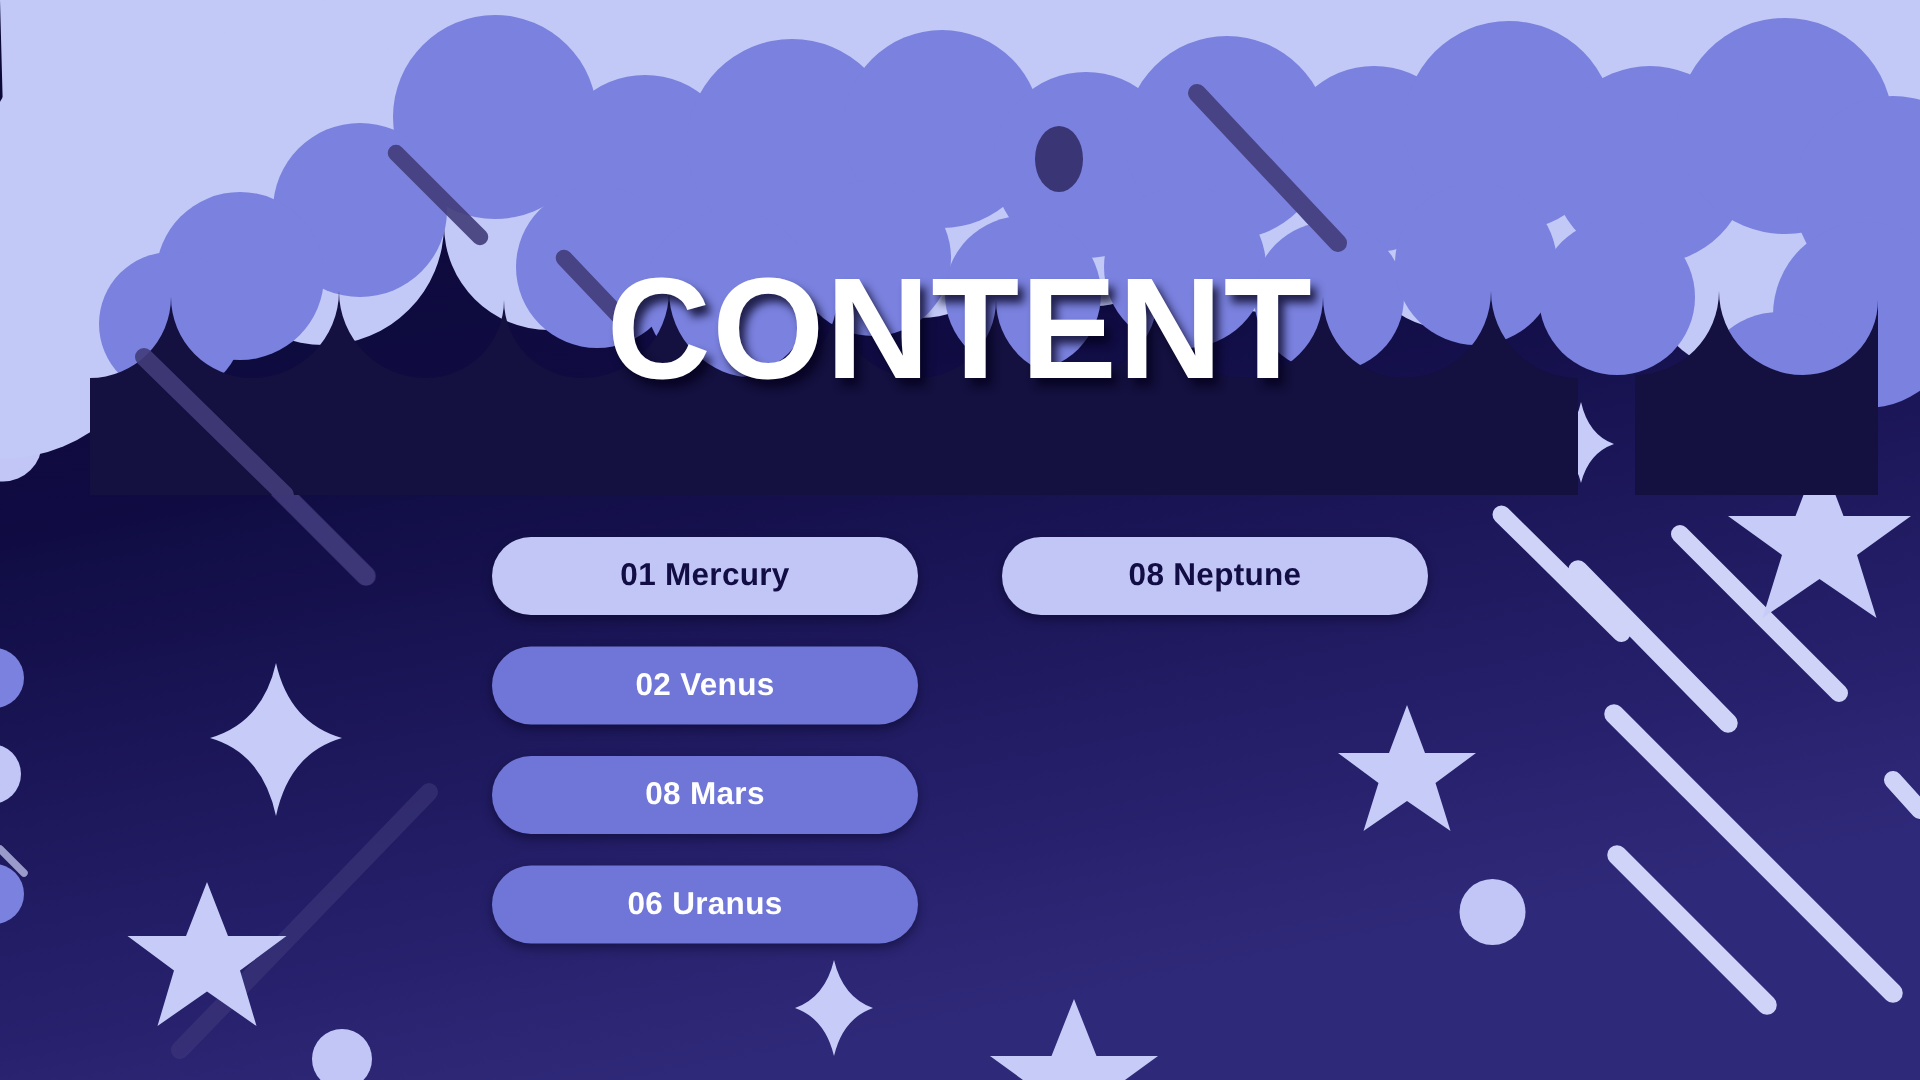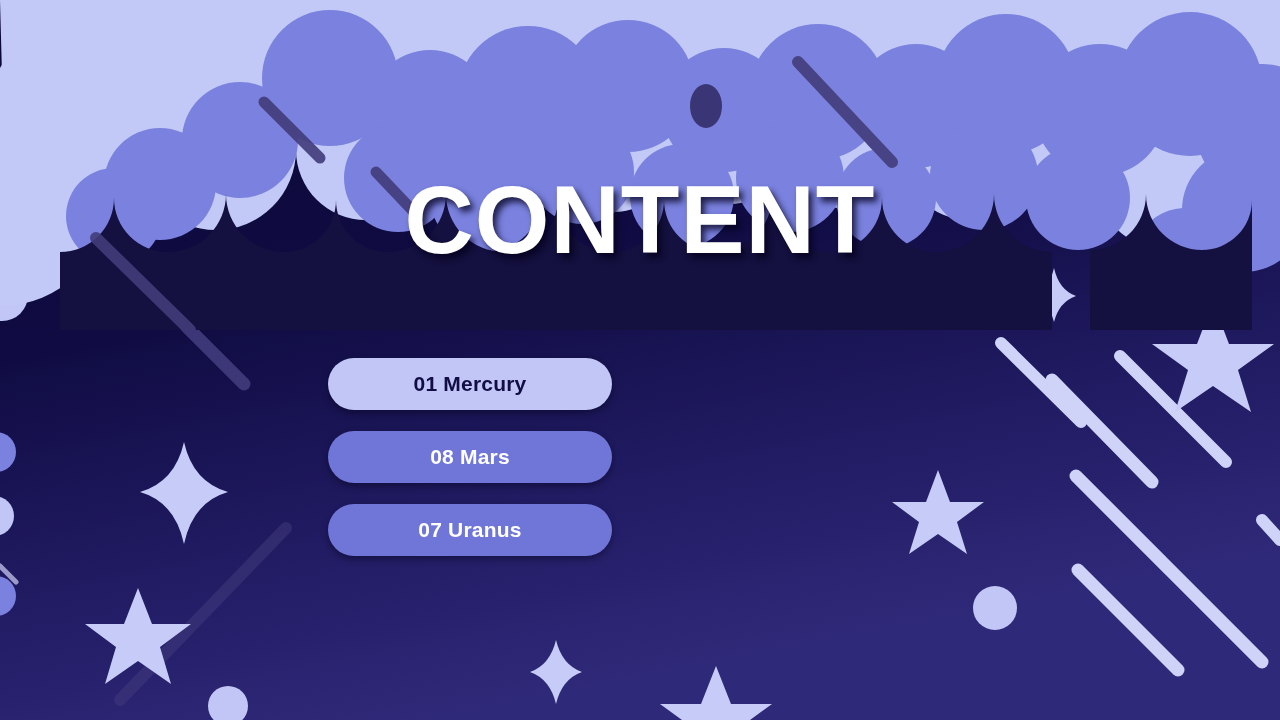--- a/index.html
+++ b/index.html
@@ -227,17 +227,19 @@
     </g>
     <ellipse cx="706" cy="106" rx="16" ry="22" fill="#3a3575"></ellipse>
   </svg>
 
   <div class="title-wrap">
     <span class="title">CONTENT</span>
   </div>
 
   <div class="pill-grid" id="pill-grid">
       <div class="pill light">01 Mercury</div>
+      <div class="pill dark">02 Venus</div>
       <div class="pill dark">08 Mars</div>
-      <div class="pill dark">07 Uranus</div>
+      <div class="pill dark">06 Uranus</div>
+      <div class="pill light">08 Neptune</div>
     </div>
 
 </div>
 
 </body></html>

